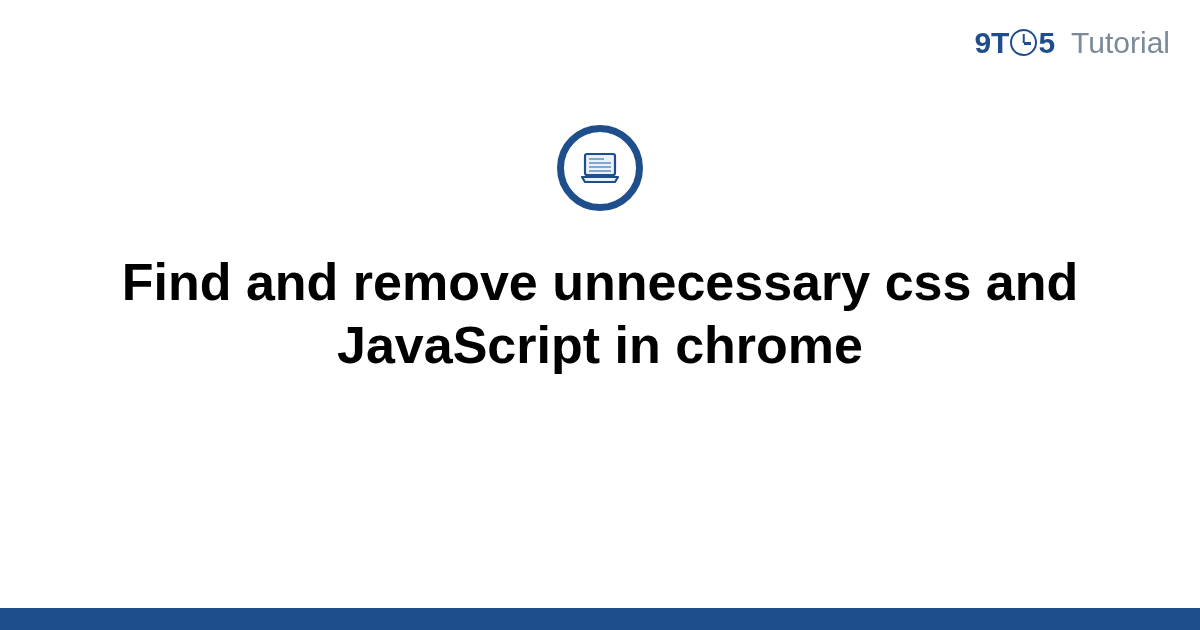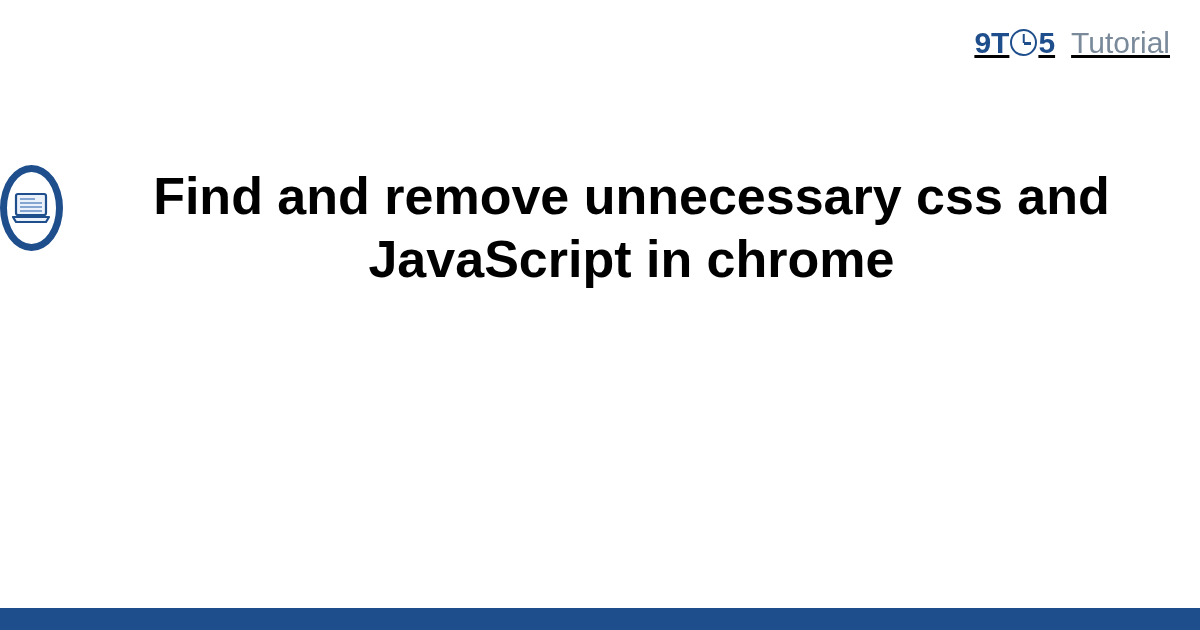--- a/index.html
+++ b/index.html
@@ -16,21 +16,20 @@
       overflow: hidden;
     }
     .brand {
       position: absolute;
       top: 26px;
       right: 30px;
       display: flex;
       align-items: baseline;
       font-size: 30px;
       font-weight: 600;
-      text-decoration: underline;
     }
     .brand-9t {
       color: #1f4e8c;
       font-weight: 700;
     }
     .brand-clock {
       display: inline-flex;
       align-items: center;
       justify-content: center;
       width: 27px;
@@ -68,21 +67,21 @@
       color: #7a8a9a;
       font-weight: 400;
       margin-left: 16px;
     }
     .center-content {
       position: absolute;
       top: 125px;
       left: 0;
       width: 100%;
       display: flex;
-      flex-direction: row;
+      flex-direction: column;
       align-items: center;
     }
     .laptop-badge {
       width: 86px;
       height: 86px;
       border: 7px solid #1f4e8c;
       border-radius: 50%;
       display: flex;
       align-items: center;
       justify-content: center;

